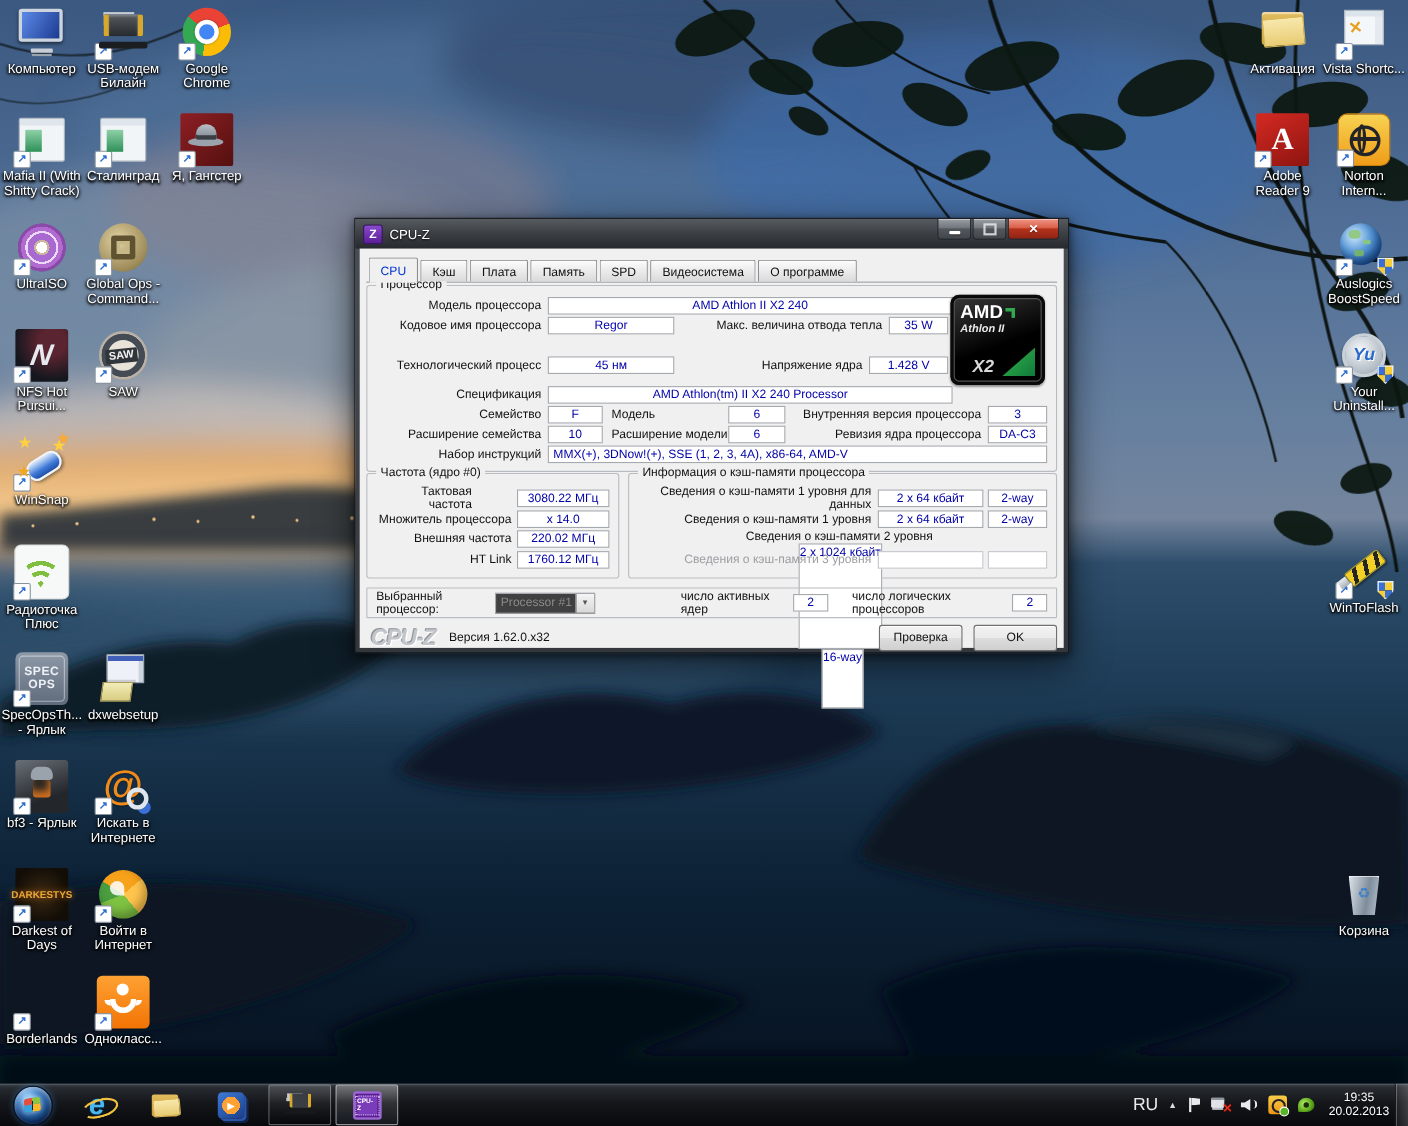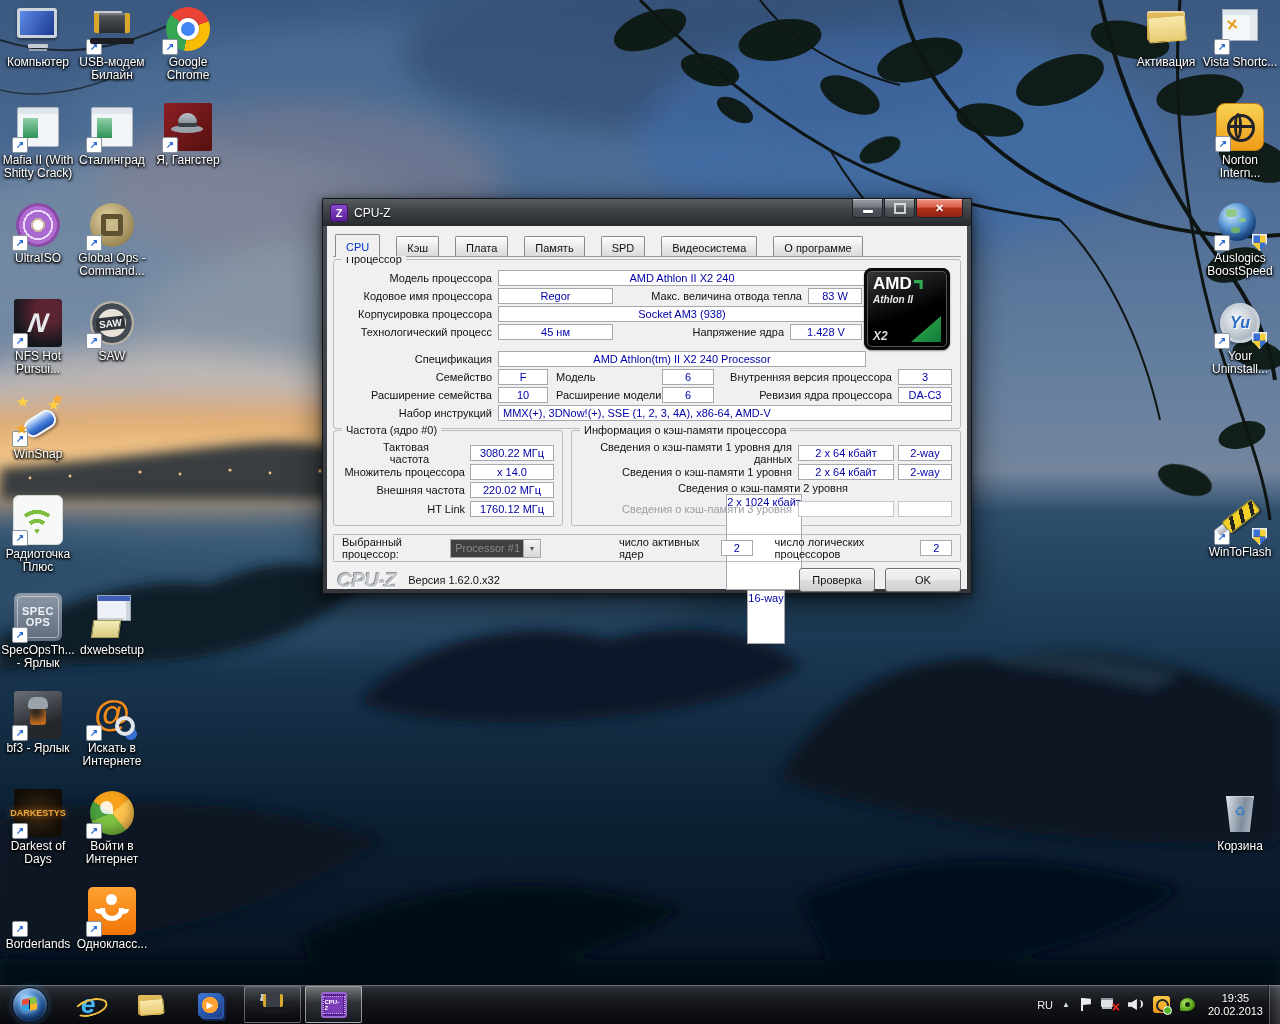--- a/index.html
+++ b/index.html
@@ -144,21 +144,21 @@
   .wbtn{width:29px;height:18px;border:1px solid #202327;border-top:none;border-radius:0 0 4px 4px;
        display:flex;align-items:center;justify-content:center;margin-left:1px;
        background:linear-gradient(#9aa0a6,#70767c 45%,#53585e 50%,#41464c);box-shadow:inset 0 1px 0 rgba(255,255,255,.4);}
   .wbtn.close{width:45px;background:linear-gradient(#f09585,#d9604a 45%,#b5321c 50%,#8f2314);}
   .glyph-min{width:10px;height:3px;background:#fff;border-radius:1px;box-shadow:0 1px 1px #333;margin-top:6px;}
   .glyph-max{width:8px;height:7px;border:2px solid #e8e8e8;opacity:.85;}
   .glyph-close{color:#fff;font-weight:900;font-size:11px;text-shadow:0 1px 1px #5a1008;}
   .client{position:absolute;left:4px;right:4px;top:27px;bottom:4px;background:#f0f0f0;}
 
   .tabs{position:absolute;left:8px;top:8px;display:flex;align-items:flex-end;z-index:3;}
-  .tab{height:17px;padding:2px 10px 0;margin-right:16px;background:linear-gradient(#fdfdfd,#ececec 45%,#dadada);
+  .tab{height:17px;padding:2px 10px 0;margin-right:2px;background:linear-gradient(#fdfdfd,#ececec 45%,#dadada);
        border:1px solid #898c90;border-bottom:none;border-radius:2px 2px 0 0;color:#111;display:flex;align-items:center;}
   .tab.active{height:20px;background:#f0f0f0;color:#0033cc;position:relative;z-index:4;margin-bottom:-1px;}
   .tabline{position:absolute;left:6px;right:6px;top:30px;border-top:1px solid #9a9da1;}
 
   .grp{position:absolute;border:1px solid #b9bcc0;border-radius:3px;background:#f0f0f0;}
   .grp-title{position:absolute;top:-7px;left:8px;background:#f0f0f0;padding:0 4px;color:#111;}
   .grp-proc{left:6px;right:6px;top:33px;height:168px;}
   .grp-freq{left:6px;top:204px;width:228px;height:94px;}
   .grp-cache{left:244px;right:6px;top:204px;height:94px;}
 
@@ -170,21 +170,21 @@
        text-align:center;color:#0000a8;overflow:hidden;white-space:nowrap;}
   .fld.left{text-align:left;padding-left:4px;}
   .w368{width:368px;} .w115{width:115px;} .w54{width:54px;} .w72{width:72px;}
   .w50{width:50px;} .w52{width:52px;} .wflex{flex:1;}
   .amdlogo{position:absolute;right:10px;top:8px;width:86px;height:82px;background:linear-gradient(160deg,#3a3a3a,#000 55%);
        border-radius:8px;box-shadow:inset 0 0 0 3px #0a0a0a,inset 0 0 0 4px #555,0 1px 2px rgba(0,0,0,.4);padding:8px 0 0 9px;box-sizing:border-box;}
   .amd-brand{color:#fff;font-weight:900;font-size:17px;letter-spacing:0;line-height:16px;}
   .amd-brand::after{content:'';display:inline-block;width:9px;height:9px;background:#2fa84f;margin-left:2px;
        clip-path:polygon(0 0,100% 0,100% 100%,65% 100%,65% 35%,0 35%);}
   .amd-sub{color:#e8e8e8;font-style:italic;font-weight:bold;font-size:10px;margin-top:2px;}
-  .amd-x2{position:absolute;left:9px;bottom:7px;color:#d8d8d8;font-style:italic;font-weight:bold;font-size:12px;}
+  .amd-x2{position:absolute;left:20px;bottom:7px;color:#d8d8d8;font-style:italic;font-weight:bold;font-size:16px;}
   .amd-tri{position:absolute;right:9px;bottom:8px;width:30px;height:26px;
        background:linear-gradient(135deg,#39b54a,#0e7a3c);clip-path:polygon(100% 0,100% 100%,0 100%);}
 
   .frow{position:absolute;left:8px;right:8px;height:16px;display:flex;align-items:center;}
   .flbl{flex:1;text-align:right;padding-right:5px;color:#111;}
   .fval{flex:0 0 84px;}
   .crow{position:absolute;left:8px;right:8px;height:16px;display:flex;align-items:center;}
   .clbl{flex:1;text-align:right;padding-right:6px;color:#111;}
   .csize{flex:0 0 96px;margin-right:4px;}
   .cways{flex:0 0 54px;}
@@ -245,21 +245,21 @@
   .tb-modem::before{content:'';position:absolute;top:0;left:4px;width:14px;height:13px;background:#3a3e44;
        border-left:3px solid #d8a82a;border-right:3px solid #d8a82a;border-radius:2px;
        box-shadow:-5px -3px 0 -3px #c8ccd2,-8px -1px 0 -5px #9aa0a8;}
   .tb-modem::after{content:'';position:absolute;bottom:2px;left:0;width:28px;height:5px;background:#16181b;border-radius:1px;}
   .tb-cpuz{position:relative;width:26px;height:26px;background:#7a3cb8;border:2px solid #9a66d0;border-radius:3px;
        box-shadow:inset 0 0 0 2px #551f8c;box-sizing:border-box;display:flex;align-items:center;justify-content:center;}
   .tb-cpuz span{font-size:6px;font-weight:bold;color:#fff;border:1px dotted #c8a8e8;padding:2px 1px;letter-spacing:0;}
 
   .tray{position:absolute;right:11px;top:0;height:39px;display:flex;align-items:center;}
   .tr{margin-left:9px;display:flex;align-items:center;justify-content:center;}
-  .tr-ru{color:#e8eaee;font-size:11px;}
+  .tr-ru{color:#e8eaee;font-size:16px;}
   .tr-up{color:#d8dce2;font-size:8px;}
   .tr-flag{position:relative;width:13px;height:15px;}
   .tr-flag::before{content:'';position:absolute;left:2px;top:1px;width:2px;height:13px;background:#e8eaee;}
   .tr-flag::after{content:'';position:absolute;left:4px;top:1px;width:8px;height:7px;background:#e8eaee;
        clip-path:polygon(0 0,100% 12%,100% 88%,0 100%);}
   .tr-net{position:relative;width:18px;height:15px;}
   .tr-net::before{content:'';position:absolute;left:0;top:1px;width:12px;height:9px;background:#dfe3e8;border-radius:1px;
        box-shadow:0 3px 0 -1px #b8bec6,inset 0 2px 0 #8e959c;}
   .tr-net::after{content:'×';position:absolute;right:-1px;bottom:-3px;color:#e03020;font-weight:900;font-size:14px;
        text-shadow:0 0 2px #600800;}
@@ -505,20 +505,26 @@
           <span class="sc"></span>
         </span>
       <span class="dlabel">Я, Гангстер</span>
     </div>
   </div>
   <div class="icon-col col-r1">
     <div class="dicon">
       <span class="ic ic-folder"></span>
       <span class="dlabel">Активация</span>
     </div>
+      <div class="dicon">
+      <span class="ic ic-adobe">
+          <span class="sc"></span>
+        </span>
+      <span class="dlabel">Adobe Reader 9</span>
+    </div>
   </div>
   <div class="icon-col col-r2">
     <div class="dicon">
       <span class="ic ic-vista">
           <span class="sc"></span>
         </span>
       <span class="dlabel">Vista Shortc...</span>
     </div>
       <div class="dicon">
       <span class="ic ic-norton">
@@ -610,25 +616,21 @@
       <div class="grp grp-proc">
         <span class="grp-title">Процессор</span>
         <div class="prow" style="top:10px;">
           <span class="plbl">Модель процессора</span>
           <span class="fld w368">AMD Athlon II X2 240</span>
         </div>
         <div class="prow" style="top:28px;">
           <span class="plbl">Кодовое имя процессора</span>
           <span class="fld w115">Regor</span>
           <span class="plbl-mid" style="flex:0 0 189px;">Макс. величина отвода тепла</span>
-          <span class="fld w54">83 W</span>
-        </div>
-        <div class="prow" style="top:46px;">
-          <span class="plbl">Корпусировка процессора</span>
-          <span class="fld w368">Socket AM3 (938)</span>
+          <span class="fld w54">35 W</span>
         </div>
         <div class="prow" style="top:64px;">
           <span class="plbl">Технологический процесс</span>
           <span class="fld w115">45 нм</span>
           <span class="plbl-mid" style="flex:0 0 171px;">Напряжение ядра</span>
           <span class="fld w72">1.428 V</span>
         </div>
         <div class="prow" style="top:91px;">
           <span class="plbl">Спецификация</span>
           <span class="fld w368">AMD Athlon(tm) II X2 240 Processor</span>

